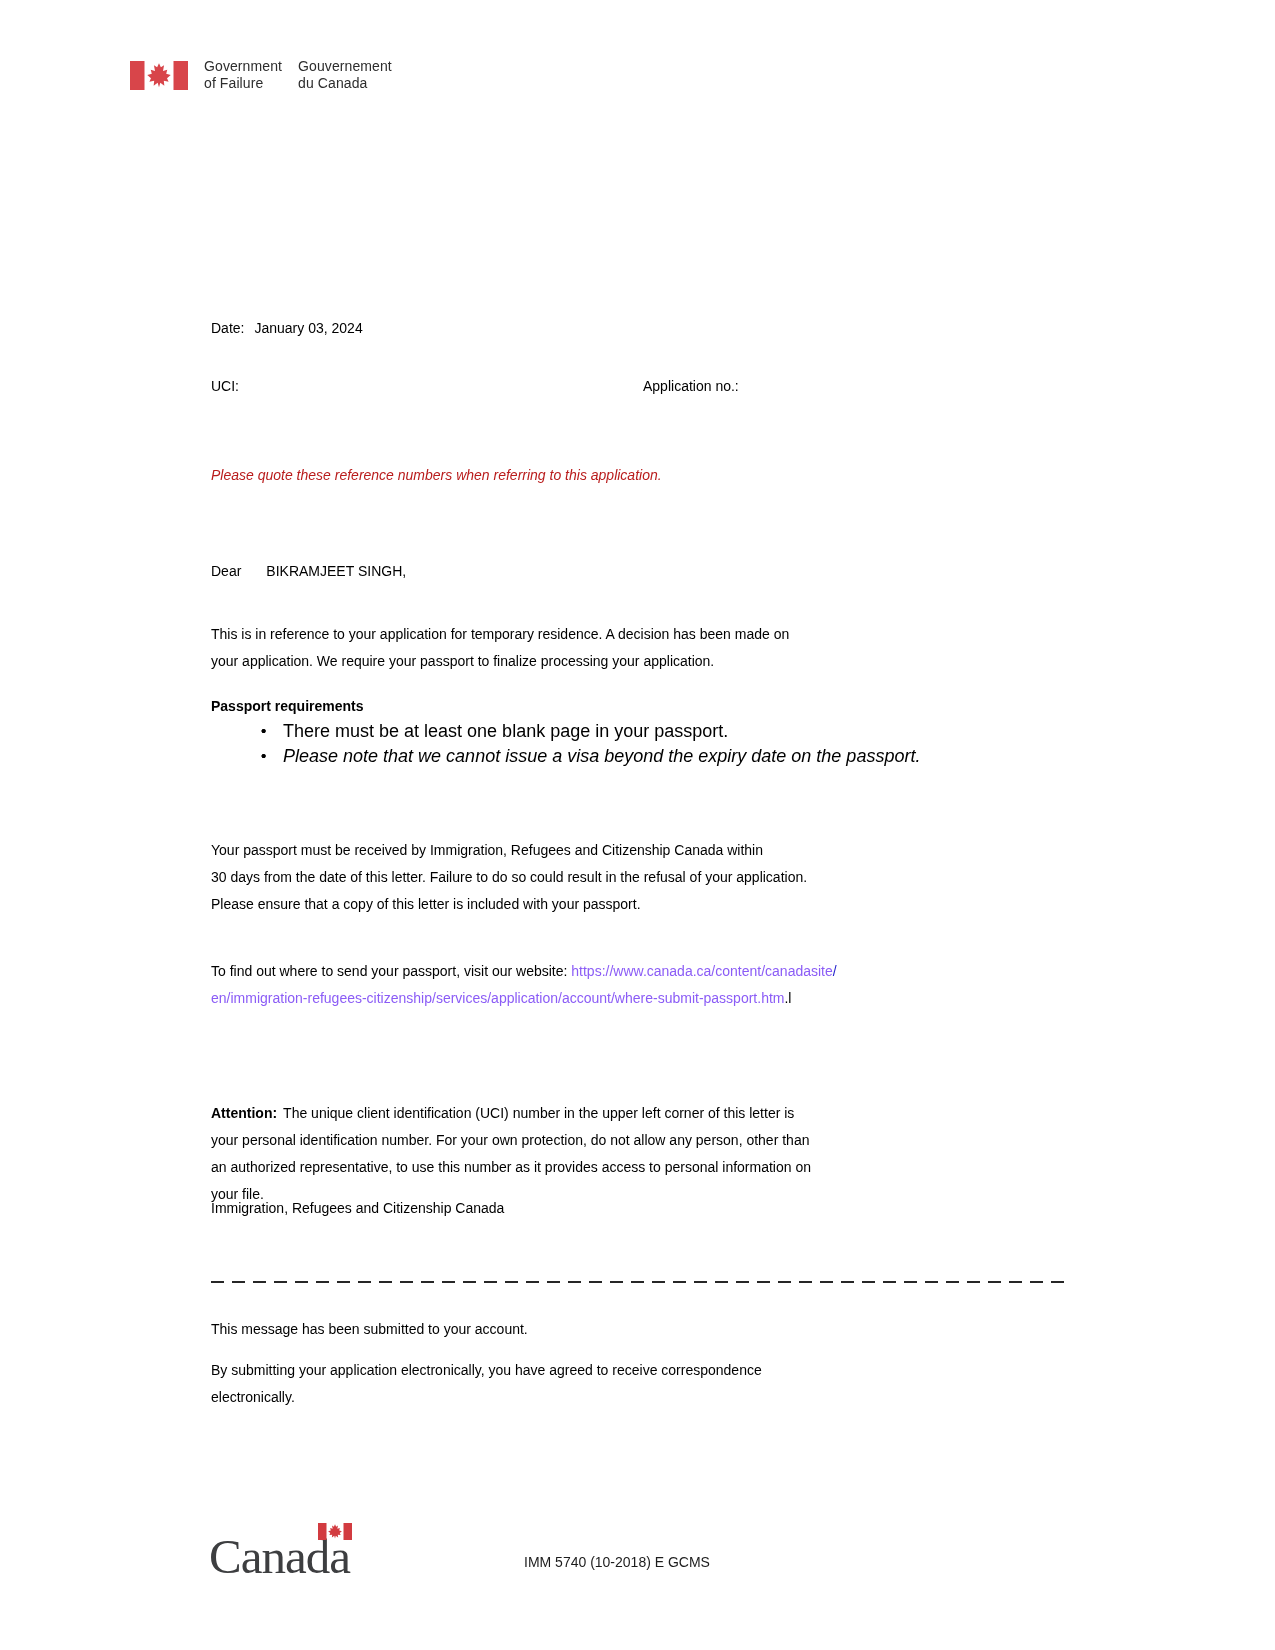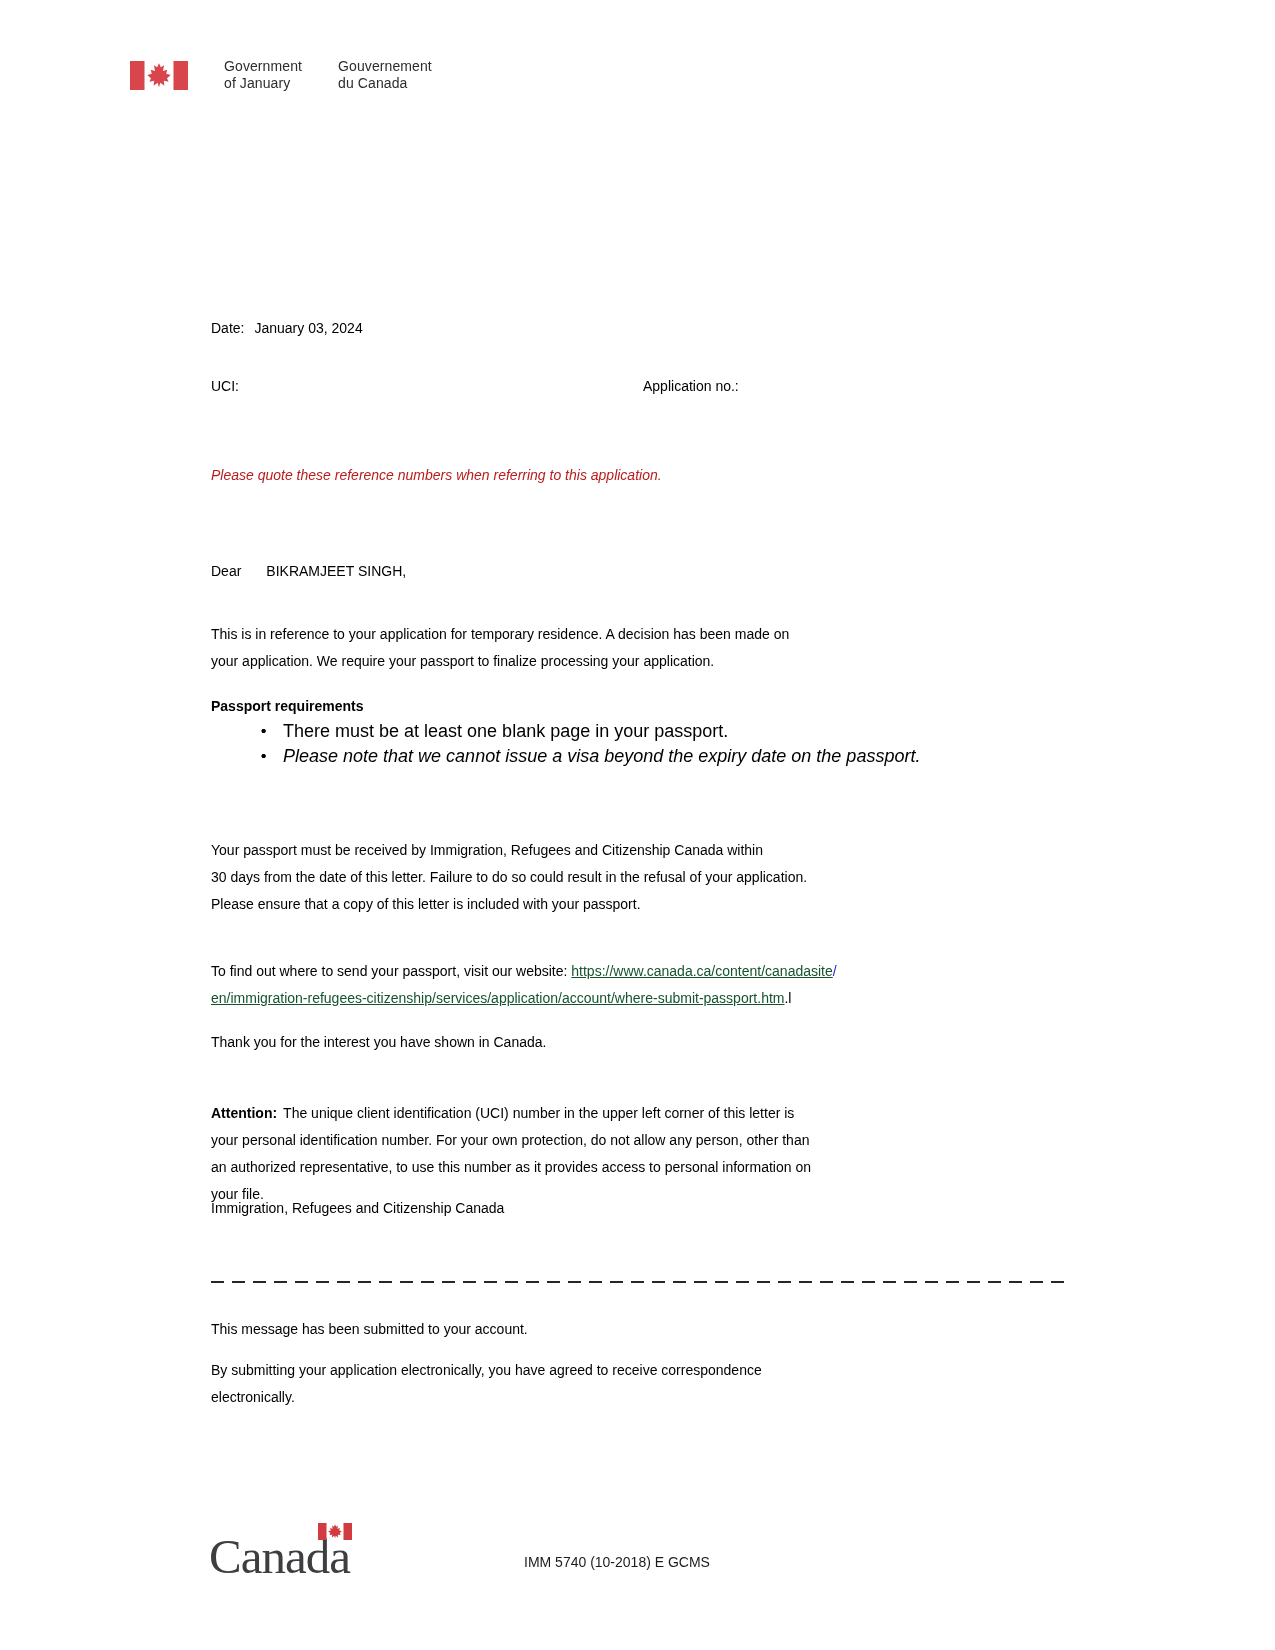--- a/index.html
+++ b/index.html
@@ -8,32 +8,32 @@
     width:1275px;
     height:1650px;
     background:#ffffff;
     font-family:"Liberation Sans","DejaVu Sans",sans-serif;
     color:#000000;
     overflow:hidden;
   }
   .abs { position:absolute; }
 
   
-  .gov-logo { top:58px; left:130px; display:flex; align-items:center; gap:36px; }
+  .gov-logo { top:58px; left:130px; display:flex; align-items:center; gap:16px; }
   .logo-col { font-size:14px; line-height:17px; color:#2d2d2d; letter-spacing:0.1px; }
   .logo-col span { display:block; }
 
   
   .txt { font-size:14px; line-height:27px; white-space:pre-line; width:900px; }
   .label-gap { margin-left:10px; }
   .name-gap  { margin-left:25px; }
   .bold { font-weight:bold; }
   .italic { font-style:italic; }
   .notice { color:#b91c1c; font-style:italic; }
-  a.doc-link { color:#14532d; text-decoration:underline; cursor:pointer; }
+  a.doc-link { color:#8b5cf6; cursor:pointer; }
   .link-tail { color:#000; text-decoration:none; }
   .slash-tail { color:#2323cb; text-decoration:none; }
 
   
   .req-list { margin:0; padding:0; list-style:none; font-size:18px; line-height:24.5px; width:900px; }
   .req-item { position:relative; padding-left:72px; }
   .bullet-dot { position:absolute; left:50px; top:0; font-size:15px; }
 
   
   .dash-sep {
@@ -59,21 +59,21 @@
   <div class="abs gov-logo">
     <svg width="58" height="29" viewBox="0 0 100 50" aria-hidden="true">
       <rect x="0" y="0" width="25" height="50" fill="#d8454a"></rect>
       <rect x="75" y="0" width="25" height="50" fill="#d8454a"></rect>
       <g transform="translate(27,2) scale(0.46)">
         <path fill="#d8454a" d="M50 4 L57 19 L69 12 L65 33 L81 28 L77 43 L94 48 L80 60 L86 73 L68 70 L70 88 L55 77 L50 94 L45 77 L30 88 L32 70 L14 73 L20 60 L6 48 L23 43 L19 28 L35 33 L31 12 L43 19 Z"></path>
       </g>
     </svg>
     <div class="logo-col">
       <span>Government</span>
-      <span>of January</span>
+      <span>of Failure</span>
     </div>
     <div class="logo-col">
       <span>Gouvernement</span>
       <span>du Canada</span>
     </div>
   </div>
 
   <div class="abs txt" style="top:288px; left:211px;">
     <span>Date:</span><span class="label-gap">January 03, 2024</span>
   </div>
@@ -115,21 +115,20 @@
 
   <div class="abs txt" style="top:837px; left:211px;">Your passport must be received by Immigration, Refugees and Citizenship Canada within
 30 days from the date of this letter. Failure to do so could result in the refusal of your application.
 Please ensure that a copy of this letter is included with your passport.</div>
 
   <div class="abs txt" style="top:931px; left:211px;">
     <span>To find out where to send your passport, visit our website: </span><a class="doc-link">https://www.canada.ca/content/canadasite</a><span class="slash-tail">/</span>
     <a class="doc-link">en/immigration-refugees-citizenship/services/application/account/where-submit-passport.htm</a><span class="link-tail">.l</span>
   </div>
 
-  <div class="abs txt" style="top:1029px; left:211px;">Thank you for the interest you have shown in Canada.</div>
 
   <div class="abs txt" style="top:1073px; left:211px;">
     <span class="bold" style="margin-right:6px;">Attention:</span><span>The unique client identification (UCI) number in the upper left corner of this letter is
 your personal identification number. For your own protection, do not allow any person, other than
 an authorized representative, to use this number as it provides access to personal information on
 your file.</span>
   </div>
 
   <div class="abs txt" style="top:1195px; left:211px;">Immigration, Refugees and Citizenship Canada</div>
 

